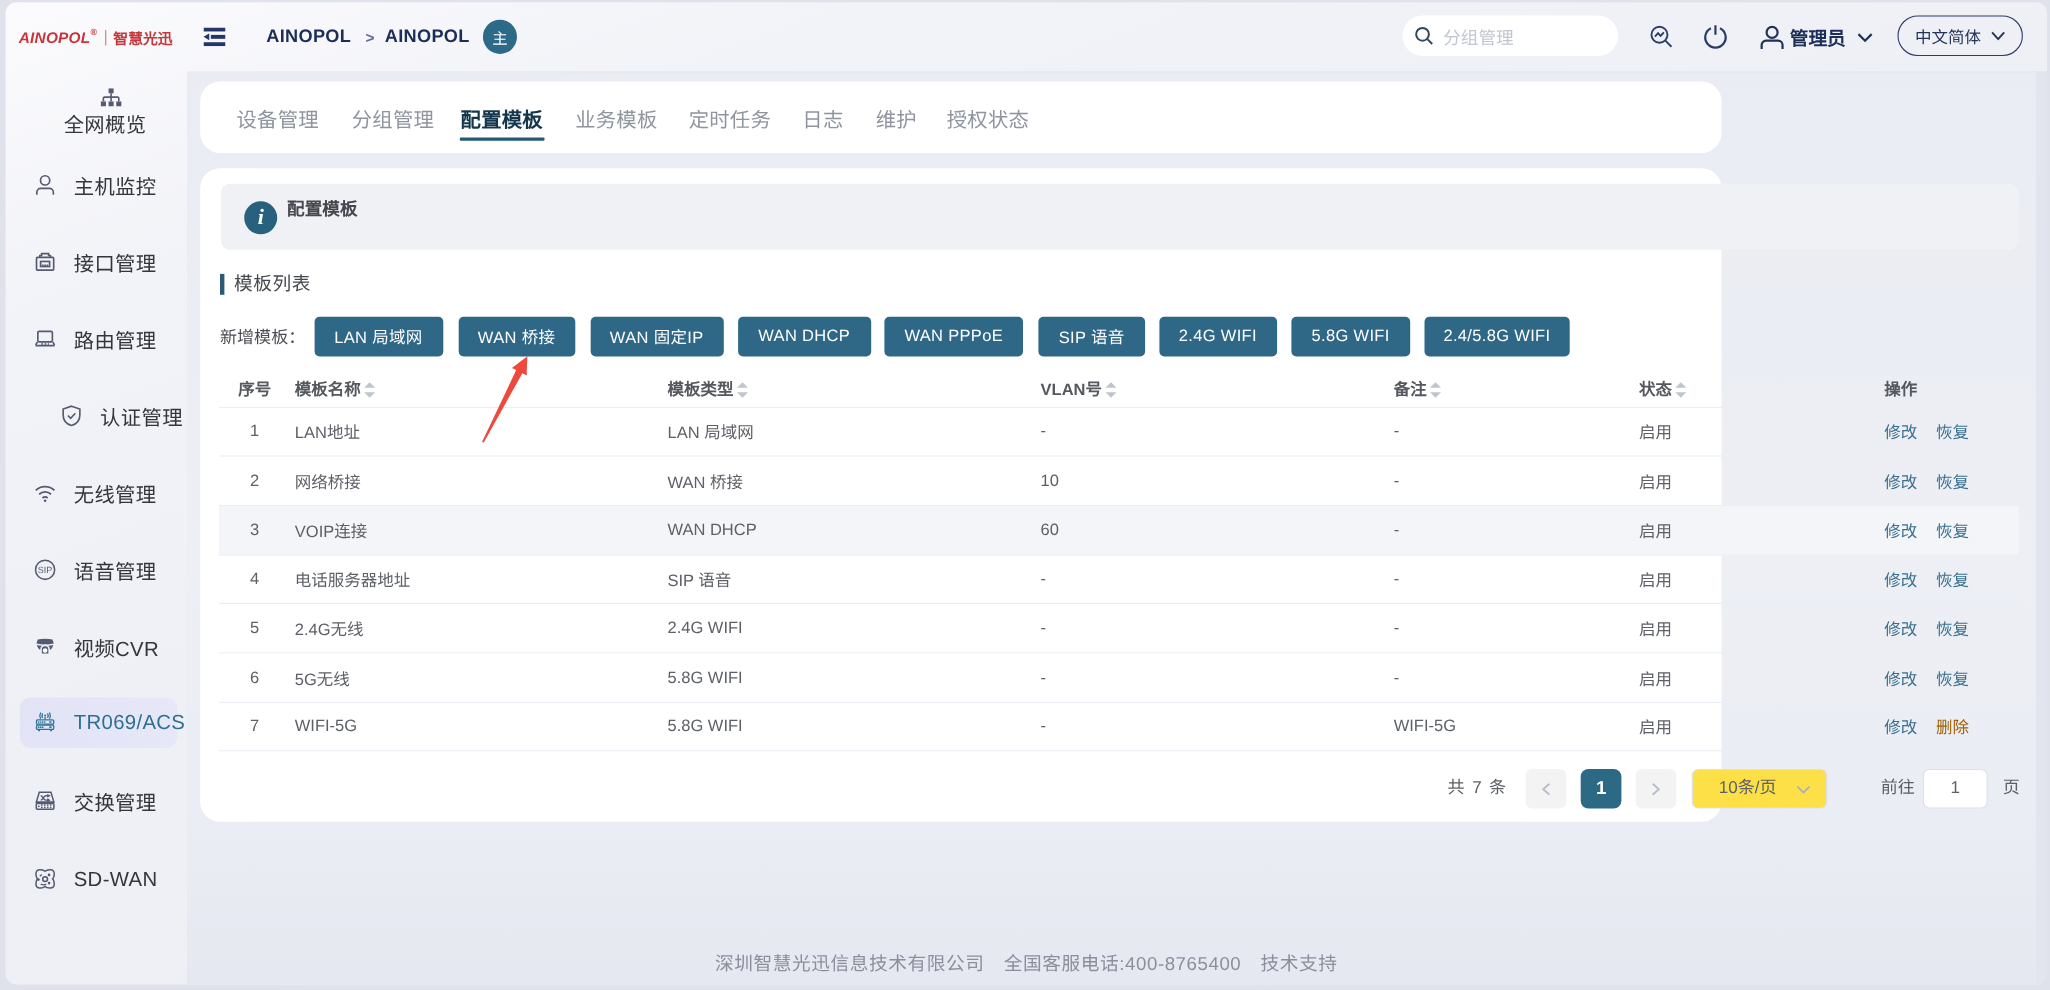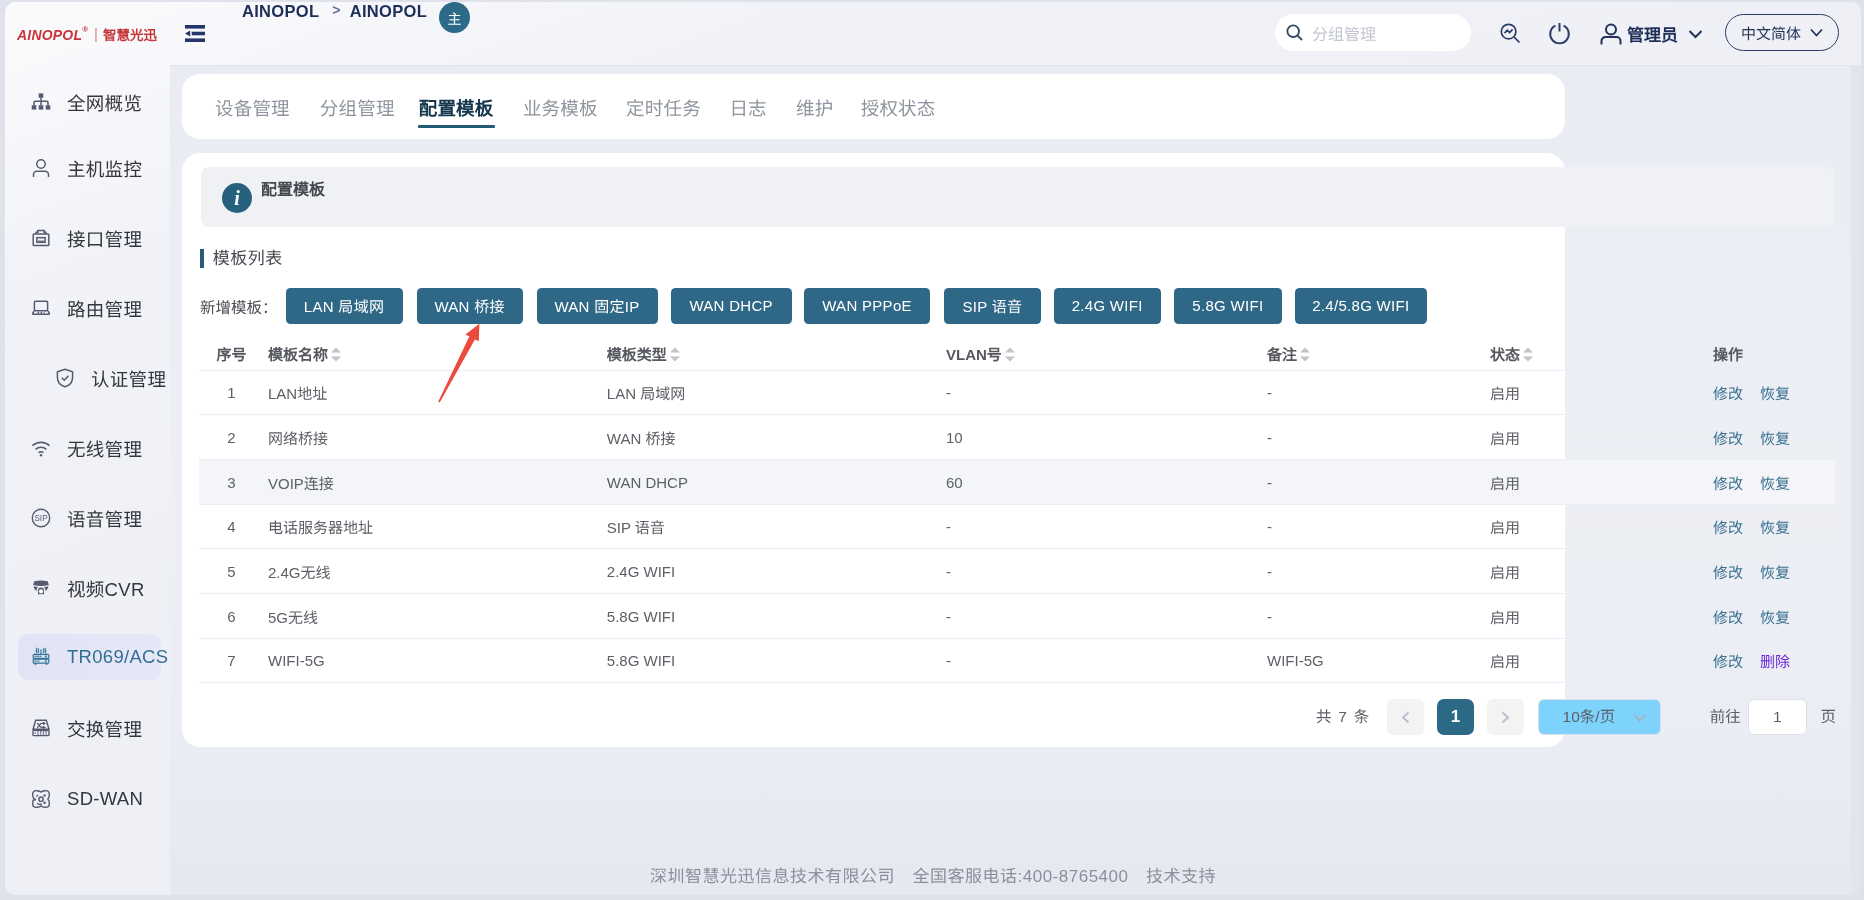--- a/index.html
+++ b/index.html
@@ -9,21 +9,21 @@
 .app { position:absolute; left:5px; top:2px; width:1856px; height:892.5px; border-radius:10px; overflow:hidden;
   background:linear-gradient(160deg,#fbfbfd 0%,#f2f3f8 18%,#eff0f6 45%,#edeff5 100%); }
 
 .header { position:absolute; left:0; top:0; width:100%; height:63px; }
 .logo { position:absolute; left:12px; top:0; height:63px; display:flex; align-items:center; }
 .logo-en { color:#c93438; font-weight:bold; font-style:italic; font-size:14px; letter-spacing:0.2px; }
 .logo-r { color:#c93438; font-size:8px; font-weight:bold; vertical-align:7.5px; font-style:normal; letter-spacing:0;}
 .logo-sep { color:#d98a8c; font-size:15px; margin:0 5px 0 6px; font-weight:normal; }
 .logo-cn { color:#c4393c; font-size:13.5px; font-weight:bold; letter-spacing:0; }
 .collapse-ic { position:absolute; left:180px; top:23px; }
-.crumb { position:absolute; left:237px; top:0; height:63px; display:flex; color:#1c2e57; font-weight:bold; font-size:16.5px; letter-spacing:0.3px; }
+.crumb { position:absolute; left:237px; top:0; height:63px; display:flex; align-items:center; color:#1c2e57; font-weight:bold; font-size:16.5px; letter-spacing:0.3px; }
 .crumb .gt { color:#5f6f94; font-weight:bold; font-size:14px; margin:0 9px 0 13px; }
 .badge-main { width:31px; height:31px; border-radius:50%; background:#2d6a88; color:#fff; font-size:14px; font-weight:normal; display:flex; align-items:center; justify-content:center; margin-left:12px; letter-spacing:0; }
 .search-pill { position:absolute; left:1270px; top:12px; width:196px; height:37px; border-radius:18.5px; background:#fff; display:flex; align-items:center; }
 .search-pill svg { margin-left:11px; }
 .search-ph { color:#c2c6d0; font-size:16px; margin-left:9px; }
 .hicon { position:absolute; top:0; height:63px; display:flex; align-items:center; }
 .admin { position:absolute; left:1594px; top:0; height:63px; display:flex; align-items:center; color:#1c2e57; }
 .admin .name { font-size:17px; font-weight:bold; margin-left:4px; }
 .lang-pill { position:absolute; left:1720px; top:12px; width:114px; height:37px; border-radius:18.5px; border:1.5px solid #2c3c66; color:#243459; font-size:15px; display:flex; align-items:center; justify-content:center; }
 
@@ -60,26 +60,26 @@
 .td { height:44.7px; }
 .cell { position:absolute; top:50%; transform:translateY(-50%); font-size:15px; color:#5d6066; white-space:nowrap; }
 .th .cell { font-weight:bold; color:#55585e; }
 .c1 { left:0; width:65px; text-align:center; }
 .c2 { left:69px; } .c3 { left:407.8px; } .c4 { left:747px; } .c5 { left:1068px; } .c6 { left:1291px; } .c7 { left:1514px; }
 .carets { display:inline-block; position:relative; width:11px; height:14px; vertical-align:-2px; margin-left:3px;}
 .carets i { position:absolute; left:0; width:0; height:0; border-left:5px solid transparent; border-right:5px solid transparent; }
 .carets .up { top:0; border-bottom:5.5px solid #c0c4cc; }
 .carets .dn { bottom:0; border-top:5.5px solid #c0c4cc; }
 .striped { background:#f4f5f9; }
-.alink { color:#38708e; } .rlink { color:#6d28d9; }
+.alink { color:#38708e; } .rlink { color:#a16207; }
 
 .pager { position:absolute; left:17px; top:546.4px; width:1636px; height:36px; font-size:15.5px; color:#5d6066; }
 .pgbtn { position:absolute; top:0; width:37px; height:35.8px; border-radius:6px; background:#f3f3f4; display:flex; align-items:center; justify-content:center; }
 .pgcur { position:absolute; top:0; width:37px; height:36px; border-radius:7px; background:#2c6985; color:#fff; font-weight:bold; font-size:17px; display:flex; align-items:center; justify-content:center; }
-.pgsel { position:absolute; top:0; width:123.5px; height:35.5px; border-radius:6px; border:1px solid #dcdfe6; background:#7dd3fc; }
+.pgsel { position:absolute; top:0; width:123.5px; height:35.5px; border-radius:6px; border:1px solid #dcdfe6; background:#fde047; }
 .pginp { position:absolute; top:0; width:58.8px; height:35.5px; border-radius:6px; border:1px solid #dcdfe6; background:#fff; text-align:center; line-height:34px; }
 .ptext { position:absolute; top:0; height:36px; line-height:36px; white-space:nowrap; }
 
 .footer { position:absolute; left:0; bottom:8px; width:100%; text-align:center; font-size:17px; color:#8c8f9b; letter-spacing:0.5px; }
 </style>
 </head>
 <body>
 <div class="app">
 
 <div class="header">
@@ -125,21 +125,21 @@
           <polyline points="1.5,2 7.5,8 13.5,2"></polyline>
         </svg>
   </div>
   <div class="lang-pill">中文简体
     <svg width="13" height="9" viewBox="0 0 13 9" fill="none" stroke="#243459" stroke-width="1.8" style="margin-left:9px;">
           <polyline points="1,1.5 6.5,7.5 12,1.5"></polyline>
         </svg>
   </div>
 </div>
 
-<div class="side-item" style="top:77px;">
+<div class="side-item" style="top:77px;flex-direction:column;">
       <svg class="ic" viewBox="0 0 20 20" fill="none" stroke="#565a70" stroke-width="1.5">
         <rect x="7.7" y="1.4" width="4.6" height="4.4" fill="#565a70" stroke="none"></rect>
         <path d="M10 5.8 V9.3 M10 9.3 H4.1 Q3 9.3 3 10.4 V13 M10 9.3 H15.9 Q17 9.3 17 10.4 V13 M10 9.3 V13"></path>
         <rect x="0.7" y="13.2" width="4.6" height="4.4" fill="#565a70" stroke="none"></rect>
         <rect x="7.7" y="13.2" width="4.6" height="4.4" fill="#565a70" stroke="none"></rect>
         <rect x="14.7" y="13.2" width="4.6" height="4.4" fill="#565a70" stroke="none"></rect>
       </svg>
       <span class="tx">全网概览</span>
     </div>
 <div class="side-item" style="top:143px;">

